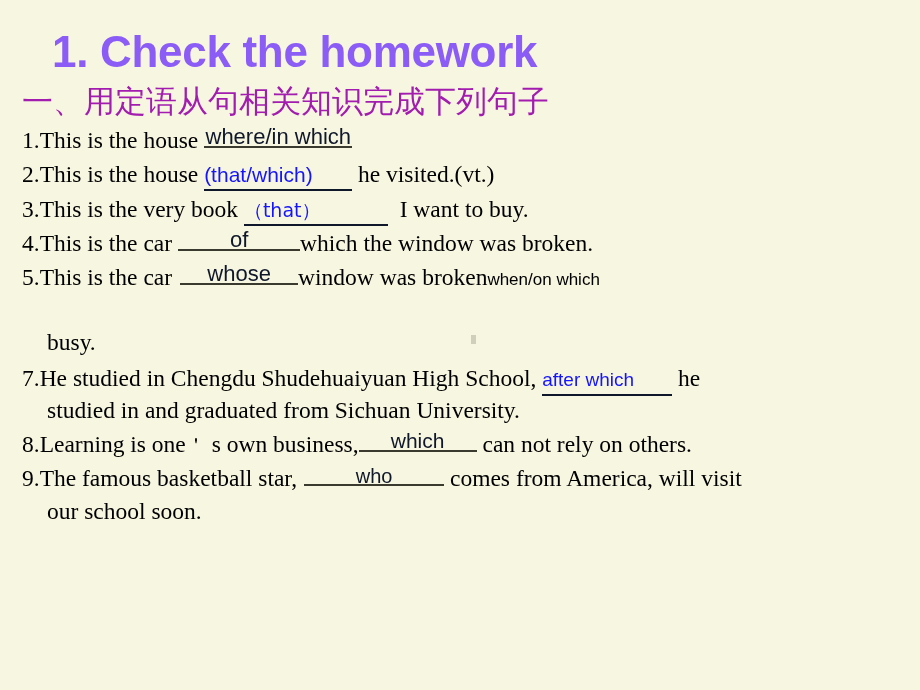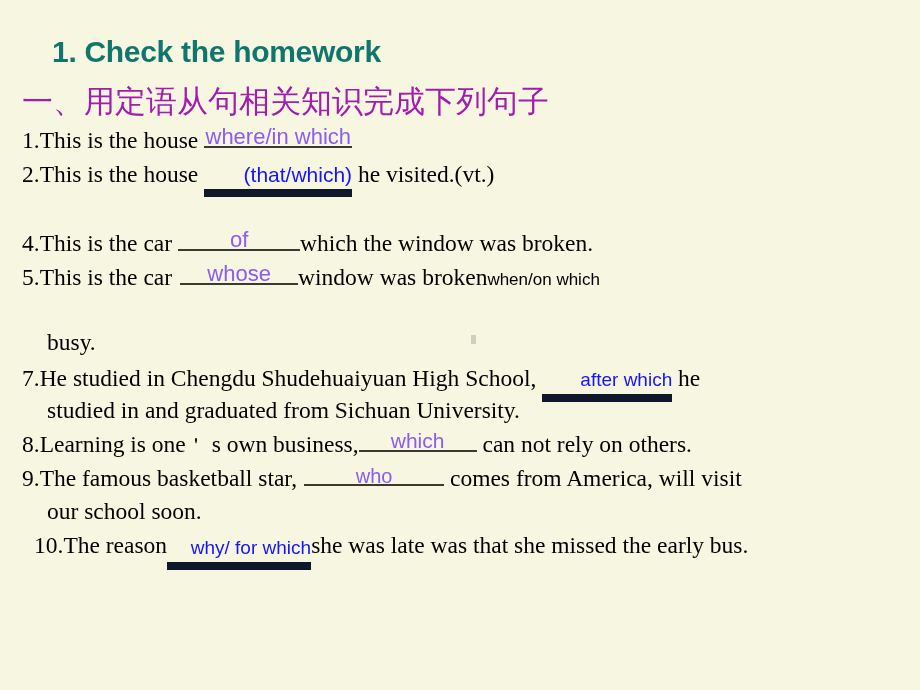--- a/index.html
+++ b/index.html
@@ -22,23 +22,23 @@
     height: 690px;
   }
 
   
   .slide-title {
     position: absolute;
     left: 52px;
     top: 28px;
     font-family: "Liberation Sans", sans-serif;
     font-weight: bold;
-    font-size: 30px;
+    font-size: 44px;
     line-height: 48px;
-    color: #0f766e;
+    color: #8b5cf6;
     white-space: nowrap;
     letter-spacing: -0.3px;
   }
 
   
   .cn-line {
     position: absolute;
     left: 22px;
     top: 86px;
     font-family: "DejaVu Serif", "Liberation Serif", serif;
@@ -69,32 +69,32 @@
   }
   .ansbox > .rule {
     display: block;
     border-bottom: 2px solid #3A3A2E;
     height: 0;
   }
   .ansbox > .ans {
     position: absolute;
     left: 50%;
     transform: translateX(-50%);
-    color: #8b5cf6;
+    color: #0f172a;
     font-family: "Liberation Sans", sans-serif;
     white-space: nowrap;
   }
 
   
   .ansinline {
     display: inline-block;
     color: #1414FF;
     font-family: "Liberation Sans", sans-serif;
-    border-bottom: 8px solid #0f172a;
-    text-align: right;
+    border-bottom: 2px solid #0f172a;
+    text-align: left;
     white-space: nowrap;
     vertical-align: baseline;
   }
   .ansinline.serifpar {
     font-family: "DejaVu Sans", "Liberation Sans", sans-serif;
   }
 
   
   .annot-black {
     color: #000000;
@@ -129,20 +129,23 @@
     <span class="num">1.</span><span class="txt">This is the house</span><span class="ansbox" style="width:148px; margin:0 2px 0 6px;">
       <span class="ans" style="top:-23px; font-size:22px;">where/in which</span>
       <span class="rule"></span>
     </span>
   </div>
 
   <div class="ex-line" style="left:22px; top:160px;">
     <span class="num">2.</span><span class="txt">This is the house</span>&nbsp;<span class="ansinline" style="width:148px; font-size:21px;">(that/which)</span>&nbsp;<span class="txt">he visited.(vt.)</span>
   </div>
 
+  <div class="ex-line" style="left:22px; top:195px;">
+    <span class="num">3.</span><span class="txt">This is the very book</span>&nbsp;<span class="ansinline serifpar" style="width:144px; font-size:19px;">（that）</span>&nbsp;&nbsp;<span class="txt">I want to buy.</span>
+  </div>
 
   <div class="ex-line" style="left:22px; top:229px;">
     <span class="num">4.</span><span class="txt">This is the car</span><span class="ansbox" style="width:122px; margin:0 0 0 6px;">
       <span class="ans" style="top:-23px; font-size:22px;">of</span>
       <span class="rule"></span>
     </span><span class="txt">which the window was broken.</span>
   </div>
 
   <div class="ex-line" style="left:22px; top:263px;">
     <span class="num">5.</span><span class="txt">This is the car</span><span class="ansbox" style="width:118px; margin:0 0 0 8px;">
@@ -173,17 +176,14 @@
   <div class="ex-line" style="left:22px; top:464px;">
     <span class="num">9.</span><span class="txt">The famous basketball star,</span><span class="ansbox" style="width:140px; margin:0 0 0 7px;">
       <span class="ans" style="top:-22px; font-size:20px;">who</span>
       <span class="rule"></span>
     </span>&nbsp;<span class="txt">comes from America, will visit</span>
   </div>
   <div class="ex-line" style="left:47px; top:497px;">
     <span class="txt">our school soon.</span>
   </div>
 
-  <div class="ex-line" style="left:34px; top:531px;">
-    <span class="num">10.</span><span class="txt">The reason</span><span class="ansinline" style="width:144px; font-size:19px; position:relative; top:1px;">why/ for which</span><span class="txt">she was late was that she missed the early bus.</span>
-  </div>
 
 </div>
 
 </body></html>

